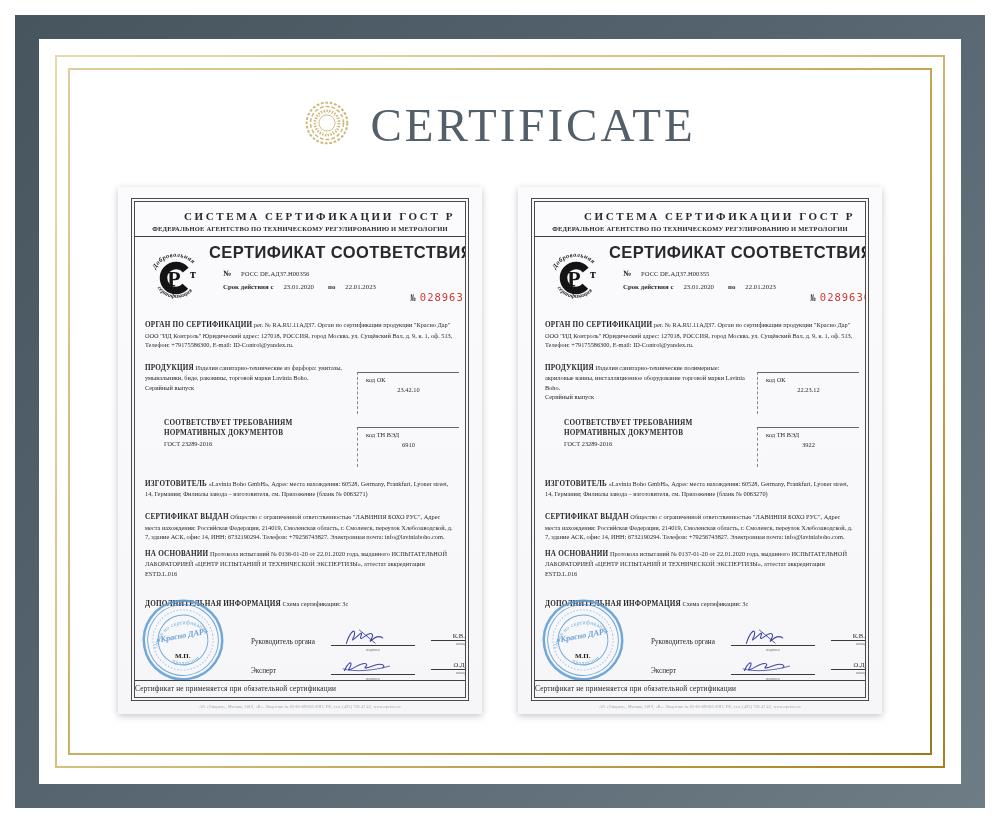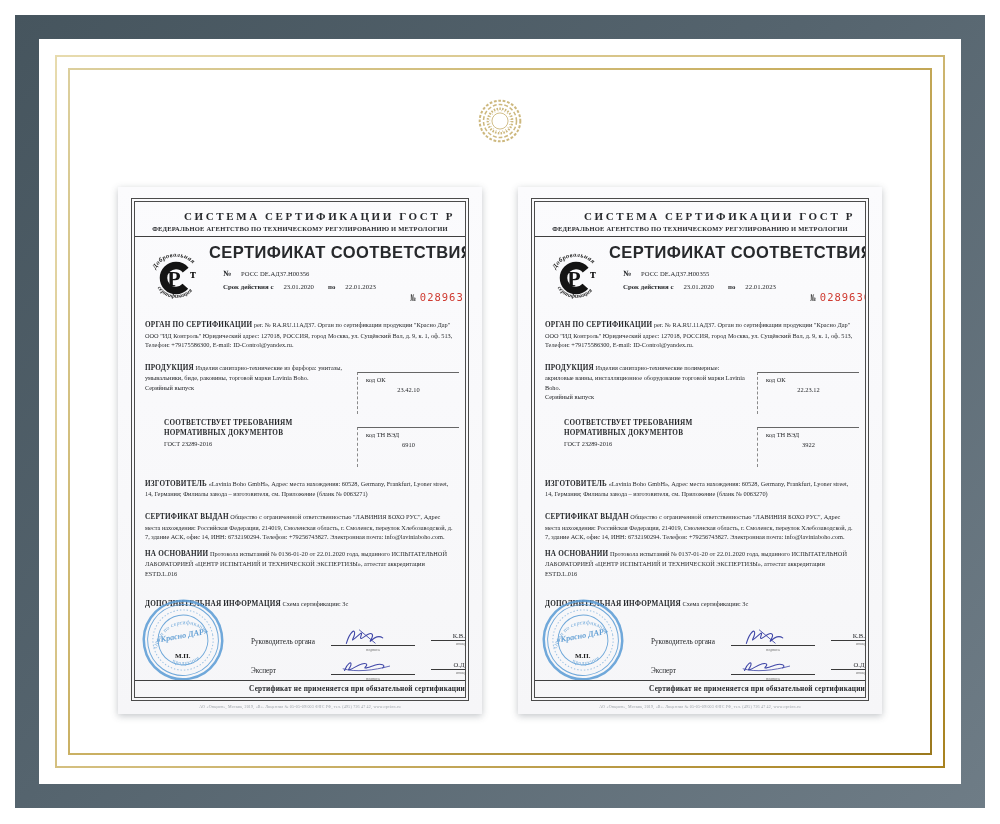--- a/index.html
+++ b/index.html
@@ -92,21 +92,21 @@
   }
   .sig-line svg{position:absolute;left:8px;bottom:-2px;}
   .sig-caption{
     position:absolute;left:0;right:0;bottom:-7px;text-align:center;
     font-size:4px;color:#777;
   }
   .name-block{margin-left:16px;width:84px;flex:none;text-align:center;}
   .name-line{font-size:6.6px;border-bottom:1px solid #3a3a3a;padding-bottom:1px;}
   .cert-footer{
     position:absolute;left:0;right:0;bottom:0;border-top:1.2px solid #3f3f3f;
-    text-align:right;font-weight:bold;font-size:7.3px;padding:3px 0 4px;
+    text-align:left;font-weight:normal;font-size:7.3px;padding:3px 0 4px;
     letter-spacing:.2px;
   }
   .microprint{
     text-align:center;font-size:4px;color:#9aa0a6;margin-top:3px;
     letter-spacing:.2px;white-space:nowrap;overflow:hidden;
   }
   .mt-org{margin-top:7px;}
   .mt-product{margin-top:13px;}
   .mt-conform{margin-top:15px;}
   .mt-manu{margin-top:23px;}
@@ -132,20 +132,21 @@
     <svg width="46" height="46" viewBox="0 0 60 60">
       <g fill="none" stroke="#cdb87e">
         <circle cx="30" cy="30" r="26.5" stroke-width="2.6" stroke-dasharray="3.6 2.2"></circle>
         <circle cx="30" cy="30" r="21.5" stroke-width="2" stroke-dasharray="5 2.6"></circle>
         <circle cx="30" cy="30" r="16" stroke-width="3" stroke-dasharray="2 1.7"></circle>
         <circle cx="30" cy="30" r="10.5" stroke-width="1.2"></circle>
         <circle cx="30" cy="30" r="13.5" stroke-width="1.4" stroke-dasharray="0.9 3.4"></circle>
       </g>
     </svg>
   </span>
+  <span class="page-title">CERTIFICATE</span>
 </div>
 
 <div class="certs-row" id="certs-row">
   <div class="cert">
     <div class="cert-frame">
       <div class="cert-frame-inner">
         <div class="sys-title">СИСТЕМА СЕРТИФИКАЦИИ ГОСТ Р</div>
         <div class="agency">ФЕДЕРАЛЬНОЕ АГЕНТСТВО ПО ТЕХНИЧЕСКОМУ РЕГУЛИРОВАНИЮ И МЕТРОЛОГИИ</div>
 
         <div class="title-row">

